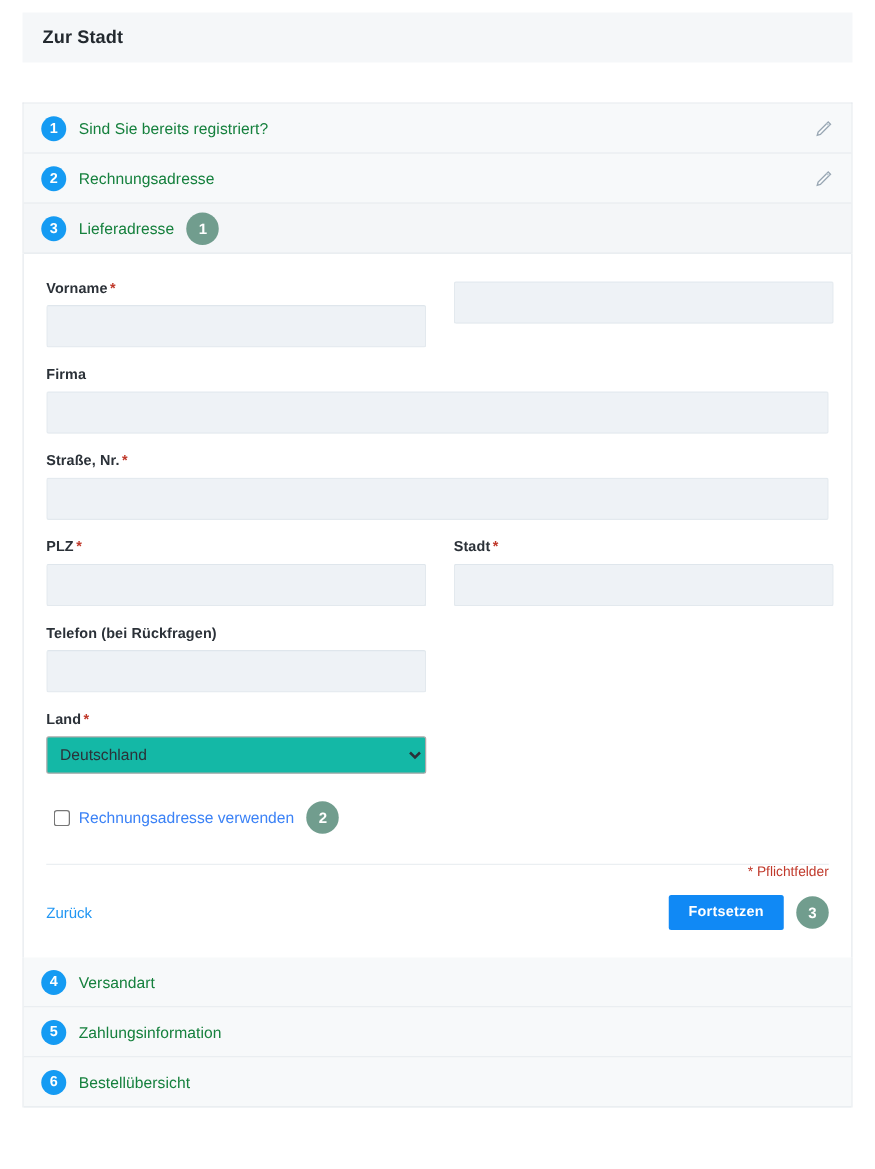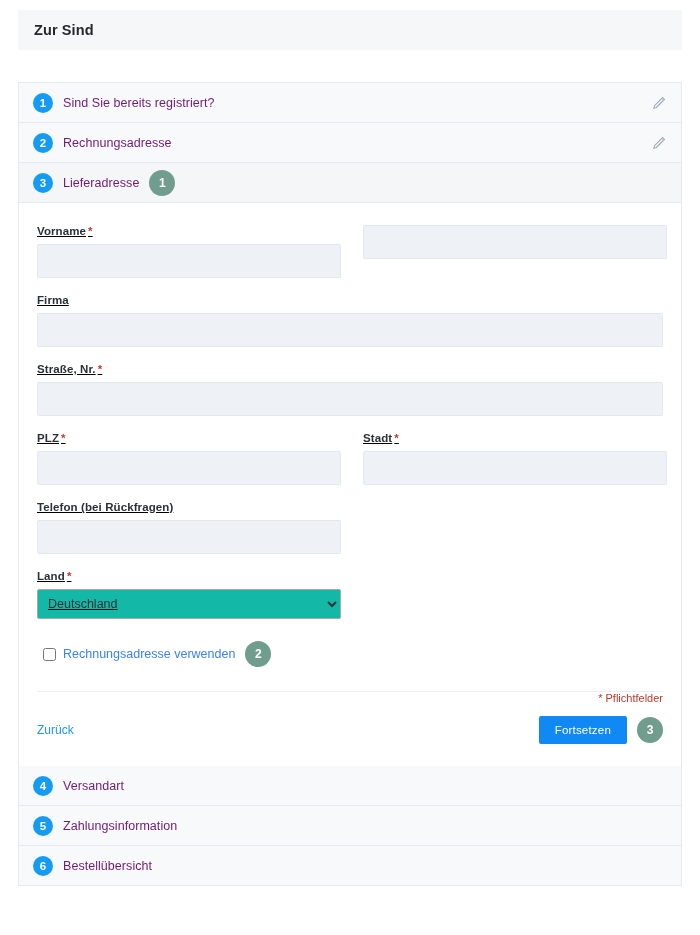--- a/index.html
+++ b/index.html
@@ -52,21 +52,21 @@
     background: #159bf3;
     color: #fff;
     font-size: 11.5px;
     font-weight: bold;
     display: flex; align-items: center; justify-content: center;
     flex: 0 0 auto;
     margin-right: 10px;
   }
   .acc-title {
     font-size: 12.5px;
-    color: #701a75;
+    color: #15803d;
     letter-spacing: .05px;
   }
   .edit-icon {
     margin-left: auto;
     width: 16px; height: 16px;
     opacity: .85;
   }
 
   
   .marker {
@@ -87,21 +87,21 @@
     margin: 0 18px;
     border-left: 1px solid #e6eaee;
     border-right: 1px solid #e6eaee;
     background: #ffffff;
     padding: 22px 18px 0 18px;
   }
   .row { display: flex; gap: 22px; }
   .col-half { width: 304px; flex: 0 0 304px; }
   .col-full { width: 100%; }
 
-  .field { margin-bottom: 16px; text-decoration: underline; }
+  .field { margin-bottom: 16px; }
   label.fl {
     display: block;
     font-size: 11.5px;
     font-weight: bold;
     color: #2b3138;
     margin-bottom: 7px;
     letter-spacing: .1px;
   }
   .req { color: #c0392b; font-weight: bold; margin-left: 2px; }
 
@@ -174,42 +174,42 @@
   }
   .spacer { flex: 1 1 auto; }
   .btn-primary {
     background: #1089f5;
     color: #ffffff;
     border: none;
     border-radius: 2px;
     height: 28px;
     padding: 0 16px;
     font-size: 11.5px;
-    font-weight: normal;
+    font-weight: bold;
     font-family: "Liberation Sans", sans-serif;
     cursor: pointer;
     letter-spacing: .2px;
   }
   .btn-marker { margin-left: 10px; }
 
   .accordion-bottom {
     margin: 0 18px 0 18px;
     border: 1px solid #e6eaee;
     border-top: none;
     border-bottom: none;
   }
   .accordion-bottom .acc-row:last-child { border-bottom: 1px solid #e6eaee; }
 </style>
 </head>
 <body>
 
 <div class="page">
 
   <div class="page-header">
-    <h1>Zur Sind</h1>
+    <h1>Zur Stadt</h1>
   </div>
 
   <div class="accordion">
 
     <div class="acc-row">
       <span class="step-badge">1</span>
       <span class="acc-title">Sind Sie bereits registriert?</span>
       <span class="edit-icon">
         <svg viewBox="0 0 16 16" width="16" height="16" fill="none" stroke="#8a9aa8" stroke-width="1.1">
           <path d="M11.6 2.6 13.4 4.4 5.3 12.5 2.8 13.2 3.5 10.7z"></path>

